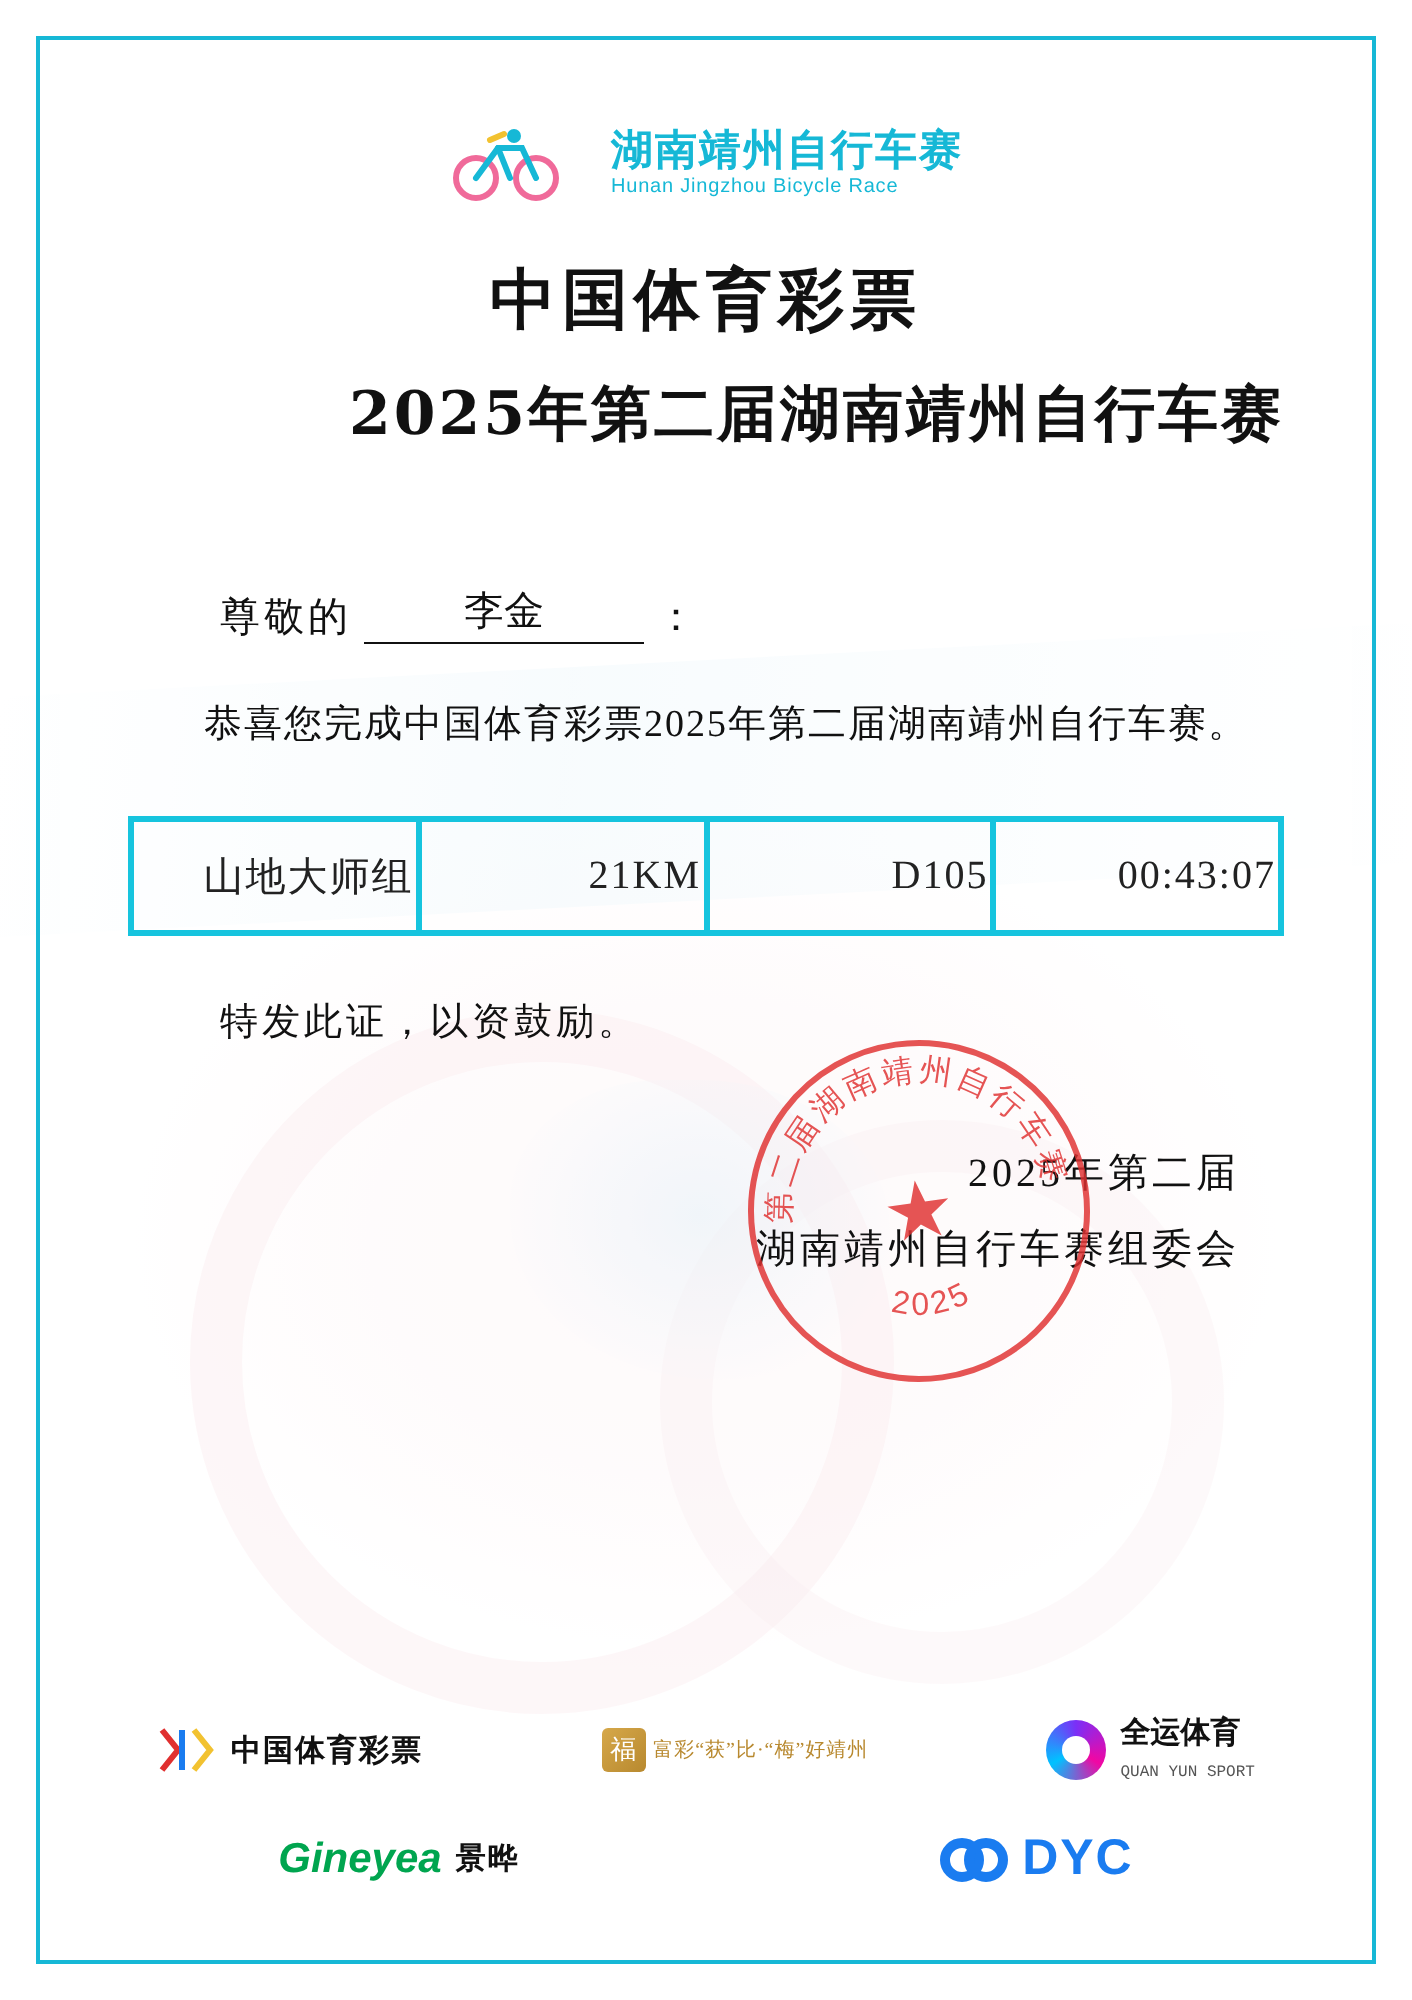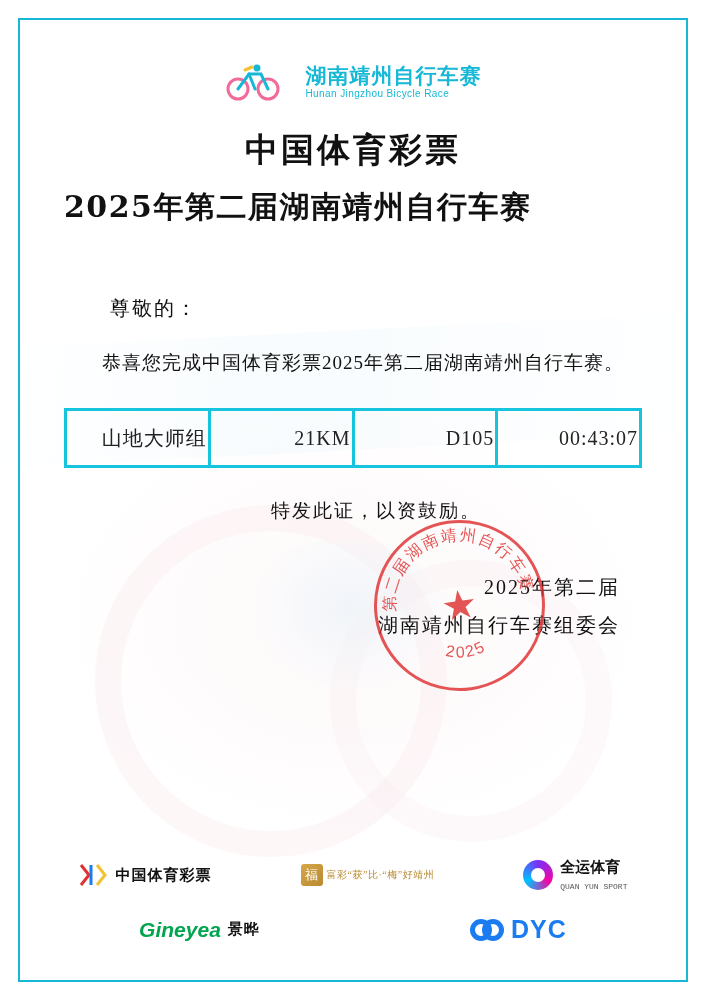--- a/index.html
+++ b/index.html
@@ -75,21 +75,21 @@
     font-size:10px;color:#16b8d6;letter-spacing:0.4px;margin-top:3px;
   }
 
   
   .title1{
     text-align:center;font-size:33px;font-weight:bold;color:#111;
     margin-top:26px;letter-spacing:3px;
     font-family:"DejaVu Serif", serif;
   }
   .title2{
-    text-align:left;font-size:30px;font-weight:bold;color:#111;
+    text-align:right;font-size:30px;font-weight:bold;color:#111;
     margin-top:14px;letter-spacing:1.5px;
     font-family:"DejaVu Serif", serif;
   }
 
   
   .salutation{
     margin-top:44px;padding-left:46px;
     font-size:20px;color:#111;display:flex;align-items:flex-end;
   }
   .salutation .lead{letter-spacing:2px;margin-top:23px;}
@@ -119,21 +119,21 @@
     text-align:center;
     height:52px;
     font-size:20px;
     color:#111;
   }
   table.result th{font-weight:bold;letter-spacing:2px;}
   table.result td{font-weight:normal;letter-spacing:1px;color:#222;text-align:right;}
 
   .closing{
     margin-top:30px;padding-left:46px;
-    font-size:19px;letter-spacing:2px;color:#111;text-align:center;
+    font-size:19px;letter-spacing:2px;color:#111;
   }
 
   
   .sign-block{
     margin-top:44px;text-align:right;padding-right:22px;
     position:relative;
   }
   .sign-line{font-size:20px;letter-spacing:2px;color:#111;line-height:1.9;}
 
   .stamp{
@@ -248,20 +248,21 @@
         <div class="logo-cn">湖南靖州自行车赛</div>
         <div class="logo-en">Hunan Jingzhou Bicycle Race</div>
       </div>
     </div>
 
     <div class="title1">中国体育彩票</div>
     <div class="title2">2025年第二届湖南靖州自行车赛</div>
 
     <div class="salutation">
       <span class="lead">尊敬的</span>
+      <span class="name-slot">李金</span>
       <span class="colon">：</span>
     </div>
 
     <div class="body-text">
       <span class="indent"></span><span>恭喜您完成中国体育彩票2025年第二届湖南靖州自行车赛。</span>
     </div>
 
     <div class="table-wrap">
       <table class="result">
         <tbody>

